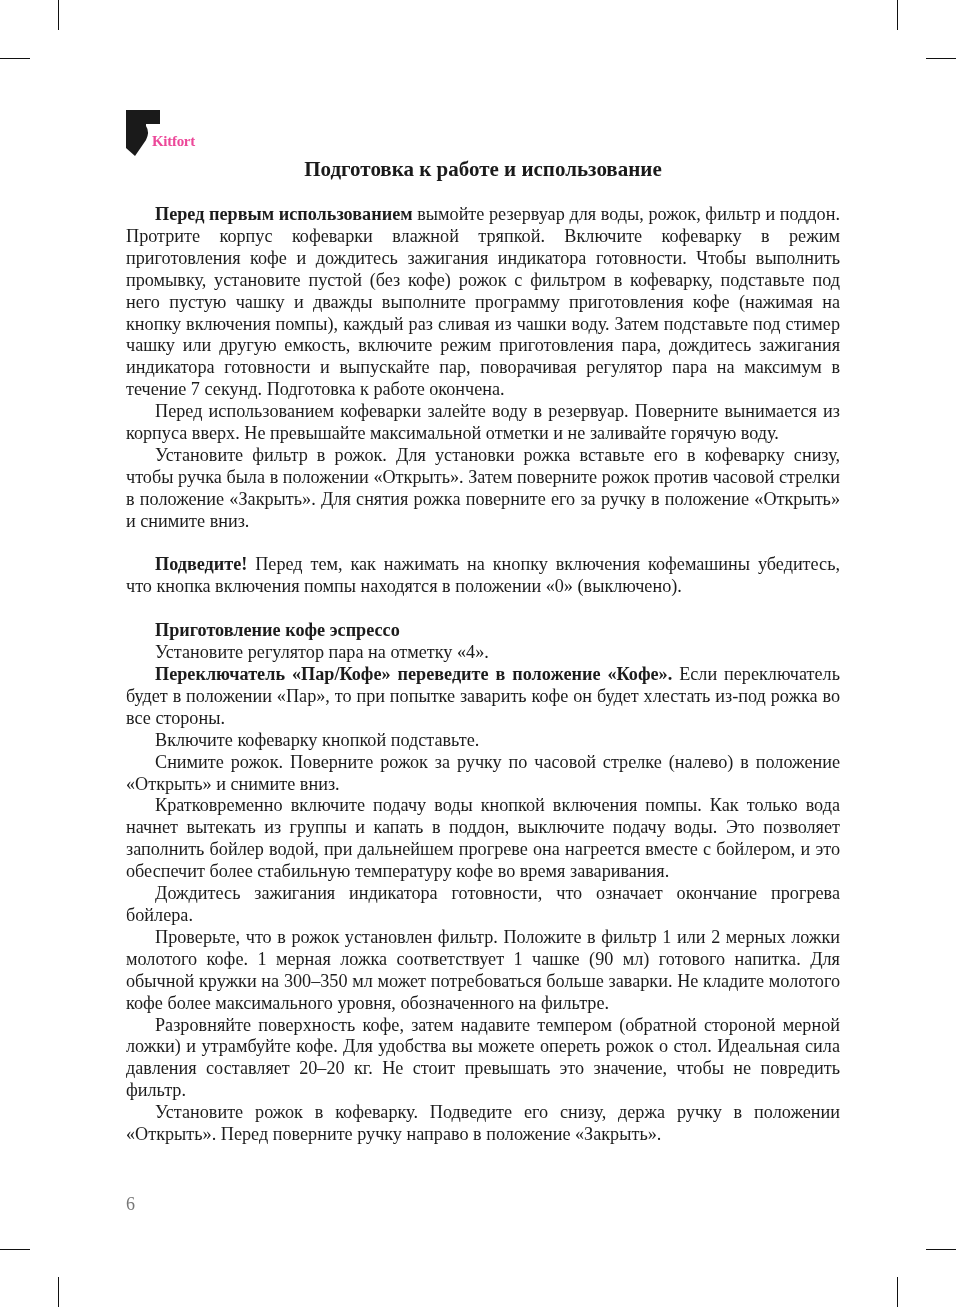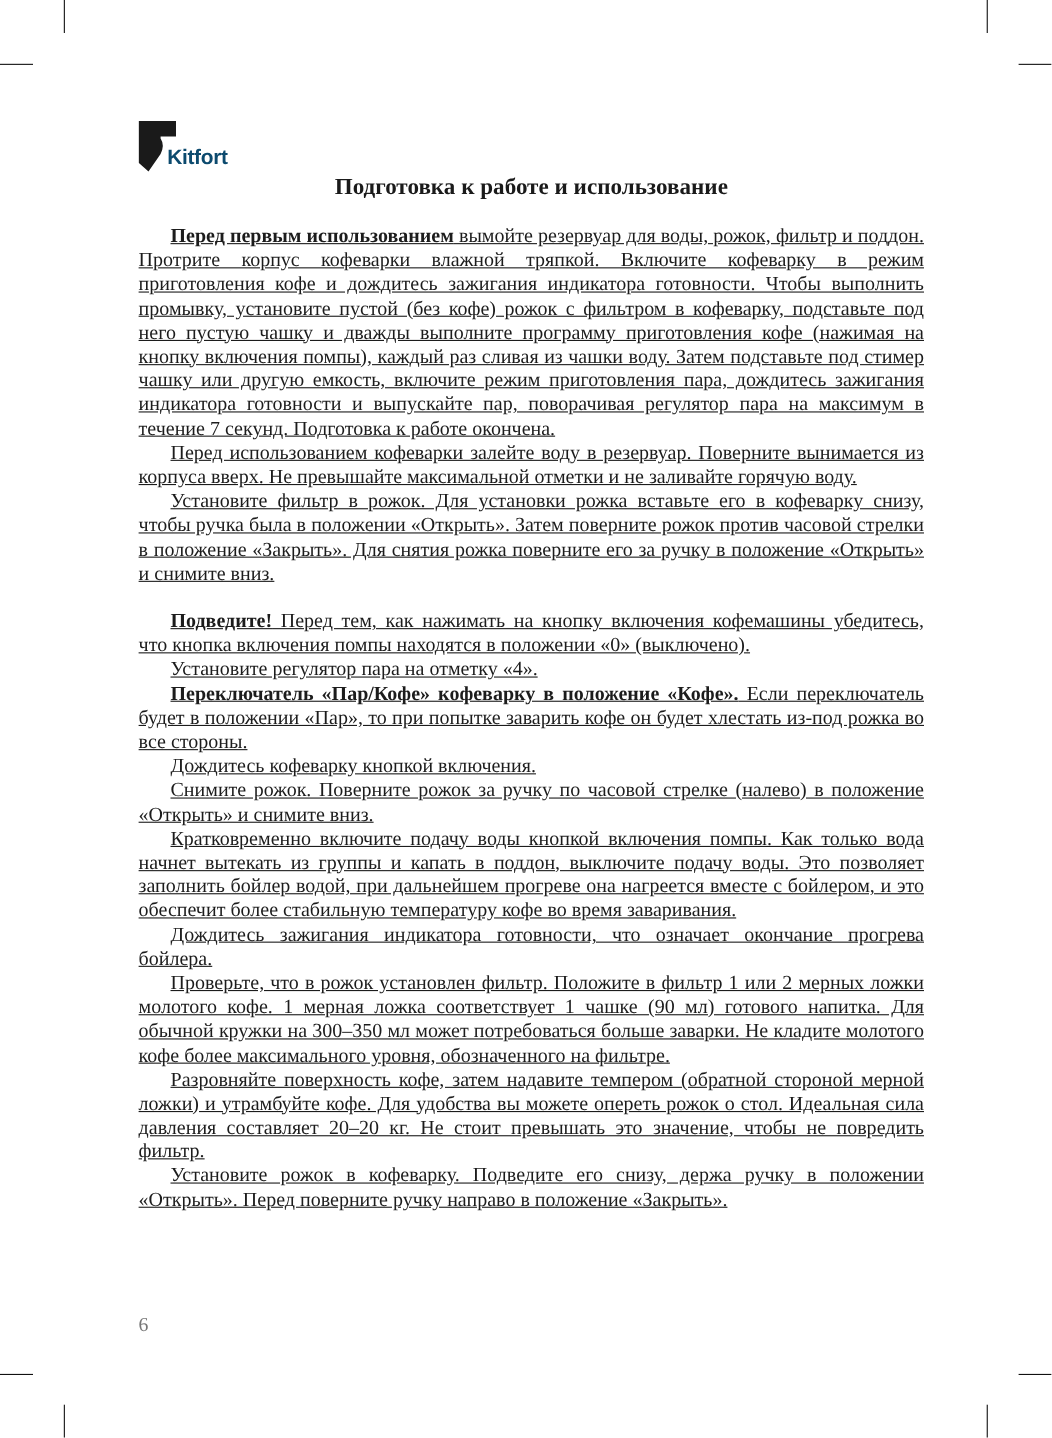--- a/index.html
+++ b/index.html
@@ -1,21 +1,21 @@
 <!DOCTYPE html>
 <html><head>
 <meta charset="utf-8">
 <style>
   html, body { margin:0; padding:0; background:#fff; }
   body { width:956px; height:1307px; position:relative; overflow:hidden; color:#1a1a1a; }
   .crop { position:absolute; background:#111; }
   .logo { position:absolute; left:126px; top:110px; width:100px; height:50px; }
-  .logo-text { position:absolute; left:152px; top:133px; font-family:Liberation Sans, sans-serif; font-weight:bold; font-size:19px; color:#0c4a6e; letter-spacing:-0.3px; }
+  .logo-text { position:absolute; left:152px; top:133px; font-family:Liberation Serif, serif; font-weight:bold; font-size:15px; color:#ec4899; letter-spacing:-0.3px; }
   .title { position:absolute; left:0; width:966px; top:157px; text-align:center; font-family:"Liberation Serif", serif; font-weight:bold; font-size:21px; color:#1a1a1a; }
-  .content { position:absolute; left:126px; top:204px; width:714px; font-family:"Liberation Serif", serif; font-size:18.2px; line-height:21.9px; color:#1c1c1c; text-align:justify;text-decoration:underline; }
+  .content { position:absolute; left:126px; top:204px; width:714px; font-family:"Liberation Serif", serif; font-size:18.2px; line-height:21.9px; color:#1c1c1c; text-align:justify; }
   .content p { margin:0; text-indent:29px; }
   .content p.gap { margin-top:21.9px; }
   .content b { font-weight:bold; }
   .page-num { position:absolute; left:126px; top:1194px; font-family:"Liberation Serif", serif; font-size:18px; color:#777; }
 </style>
 </head>
 <body>
 
 <div class="crop" style="left:58px;top:0;width:1px;height:30px;"></div>
 <div class="crop" style="left:0;top:58px;width:30px;height:1px;"></div>
@@ -31,23 +31,24 @@
 </svg>
 <div class="logo-text">Kitfort</div>
 
 <div class="title">Подготовка к работе и использование</div>
 
 <div class="content">
   <p><b>Перед первым использованием</b><span> вымойте резервуар для воды, рожок, фильтр и поддон. Протрите корпус кофеварки влажной тряпкой. Включите кофеварку в режим приготовления кофе и дождитесь зажигания индикатора готовности. Чтобы выполнить промывку, установите пустой (без кофе) рожок с фильтром в кофеварку, подставьте под него пустую чашку и дважды выполните программу приготовления кофе (нажимая на кнопку включения помпы), каждый раз сливая из чашки воду. Затем подставьте под стимер чашку или другую емкость, включите режим приготовления пара, дождитесь зажигания индикатора готовности и выпускайте пар, поворачивая регулятор пара на максимум в течение 7 секунд. Подготовка к работе окончена.</span></p>
   <p>Перед использованием кофеварки залейте воду в резервуар. Поверните вынимается из корпуса вверх. Не превышайте максимальной отметки и не заливайте горячую воду.</p>
   <p>Установите фильтр в рожок. Для установки рожка вставьте его в кофеварку снизу, чтобы ручка была в положении «Открыть». Затем поверните рожок против часовой стрелки в положение «Закрыть». Для снятия рожка поверните его за ручку в положение «Открыть» и снимите вниз.</p>
   <p class="gap"><b>Подведите!</b><span> Перед тем, как нажимать на кнопку включения кофемашины убедитесь, что кнопка включения помпы находятся в положении «0» (выключено).</span></p>
+  <p class="gap"><b>Приготовление кофе эспрессо</b></p>
   <p>Установите регулятор пара на отметку «4».</p>
-  <p><b>Переключатель «Пар/Кофе» кофеварку в положение «Кофе».</b><span> Если переключатель будет в положении «Пар», то при попытке заварить кофе он будет хлестать из-под рожка во все стороны.</span></p>
-  <p>Дождитесь кофеварку кнопкой включения.</p>
+  <p><b>Переключатель «Пар/Кофе» переведите в положение «Кофе».</b><span> Если переключатель будет в положении «Пар», то при попытке заварить кофе он будет хлестать из-под рожка во все стороны.</span></p>
+  <p>Включите кофеварку кнопкой подставьте.</p>
   <p>Снимите рожок. Поверните рожок за ручку по часовой стрелке (налево) в положение «Открыть» и снимите вниз.</p>
   <p>Кратковременно включите подачу воды кнопкой включения помпы. Как только вода начнет вытекать из группы и капать в поддон, выключите подачу воды. Это позволяет заполнить бойлер водой, при дальнейшем прогреве она нагреется вместе с бойлером, и это обеспечит более стабильную температуру кофе во время заваривания.</p>
   <p>Дождитесь зажигания индикатора готовности, что означает окончание прогрева бойлера.</p>
   <p>Проверьте, что в рожок установлен фильтр. Положите в фильтр 1 или 2 мерных ложки молотого кофе. 1 мерная ложка соответствует 1 чашке (90 мл) готового напитка. Для обычной кружки на 300–350 мл может потребоваться больше заварки. Не кладите молотого кофе более максимального уровня, обозначенного на фильтре.</p>
   <p>Разровняйте поверхность кофе, затем надавите темпером (обратной стороной мерной ложки) и утрамбуйте кофе. Для удобства вы можете опереть рожок о стол. Идеальная сила давления составляет 20–20 кг. Не стоит превышать это значение, чтобы не повредить фильтр.</p>
   <p>Установите рожок в кофеварку. Подведите его снизу, держа ручку в положении «Открыть». Перед поверните ручку направо в положение «Закрыть».</p>
 </div>
 
 <div class="page-num">6</div>
 

